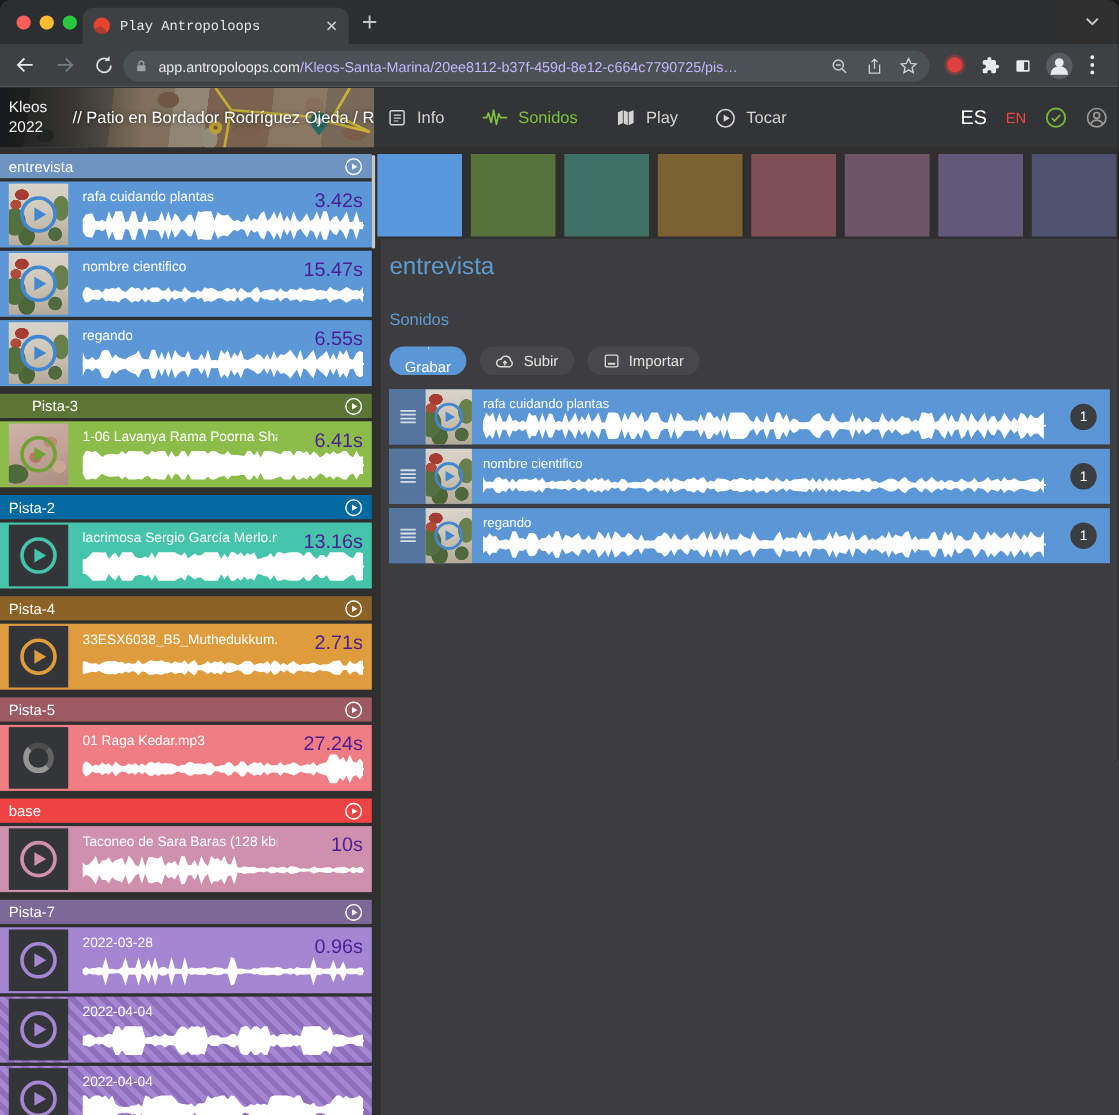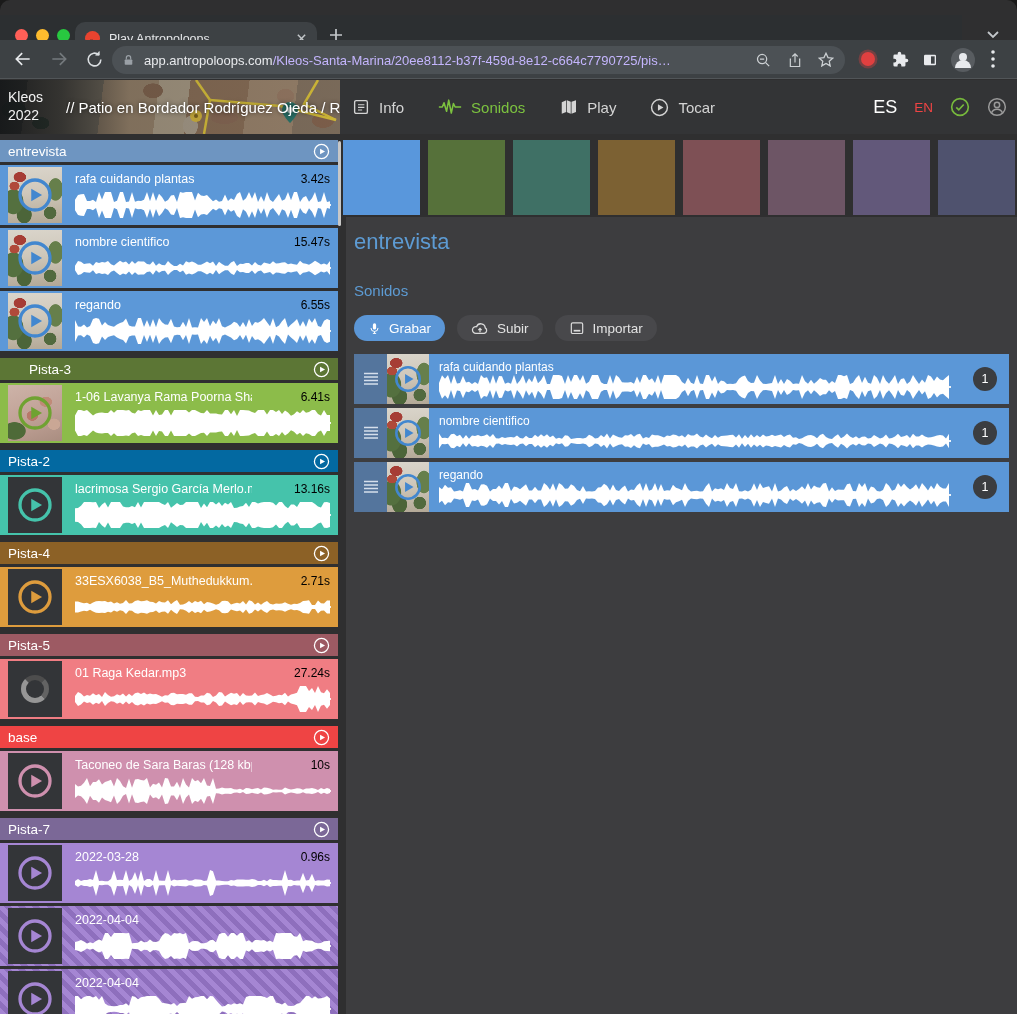--- a/index.html
+++ b/index.html
@@ -4,21 +4,21 @@
 <style>
   html,body{margin:0;padding:0;background:#1a1a1a;}
   *{box-sizing:border-box;}
   #win{position:relative;width:1017px;height:1014px;overflow:hidden;
        font-family:"Liberation Sans","DejaVu Sans",sans-serif;
        background:#2f2f30;border-radius:10px 10px 0 0;}
   .abs{position:absolute;}
   svg{display:block;}
 
   
-  #titlebar{left:0;top:15px;width:962px;height:40px;background:#2c2f31;}
+  #titlebar{left:0;top:0;width:962px;height:40px;background:#2c2f31;font-family:Liberation Mono, monospace;}
   .tl{width:13px;height:13px;border-radius:50%;top:14px;}
   #tab{left:75px;top:7px;width:242px;height:33px;background:#3d4144;
        border-radius:10px 10px 0 0;display:flex;align-items:center;padding:0 10px;}
   #tab-favicon{width:15px;height:15px;border-radius:50%;
        background:conic-gradient(from 140deg,#b03a2c 0 110deg,#e8432f 110deg 360deg);flex:0 0 auto;}
   #tab-title{color:#e4e6e8;font-size:12.5px;margin-left:9px;flex:1;white-space:nowrap;overflow:hidden;}
   #toolbar{left:0;top:40px;width:1017px;height:39px;background:#3d4144;border-bottom:1px solid #515558;
        display:flex;align-items:center;}
   #urlbar{left:112px;top:46px;width:733px;height:28px;border-radius:14px;background:#4c5155;
        display:flex;align-items:center;padding:0 10px;color:#e8eaed;font-size:13px;}
@@ -58,21 +58,21 @@
   
   #sidebar{left:0;top:140px;width:338px;}
   .track{margin-bottom:7px;}
   .track-header{height:22px;display:flex;align-items:center;padding:0 8px;color:#fff;font-size:13.5px;}
   .track-header .spacer{flex:1;}
   .th-play{width:17px;height:17px;color:#fff;}
   .sound{position:relative;height:60px;margin-top:3px;}
   .sound .thumb{position:absolute;left:8px;top:2px;width:54px;height:56px;}
   .sound .s-title{position:absolute;left:75px;top:7px;right:86px;color:#fff;font-size:12.5px;
         white-space:nowrap;overflow:hidden;}
-  .sound .s-dur{position:absolute;right:8px;top:7px;color:#000000;font-size:12px;}
+  .sound .s-dur{position:absolute;right:8px;top:7px;color:#4c1d95;font-size:18px;}
   .sound svg.wave{position:absolute;left:75px;top:26px;}
   .thumb{overflow:hidden;}
   .thumb.dark{background:#333538;}
   .thumb.photo-garden{background:
        radial-gradient(10px 8px at 22% 18%,#a63d35 60%,transparent 65%),
        radial-gradient(8px 7px at 12% 34%,#b04a3a 60%,transparent 65%),
        radial-gradient(16px 20px at 10% 62%,#54703f 60%,transparent 65%),
        radial-gradient(12px 14px at 30% 85%,#4c6539 60%,transparent 65%),
        radial-gradient(12px 18px at 88% 40%,#667f4b 60%,transparent 65%),
        radial-gradient(10px 10px at 78% 82%,#51693e 60%,transparent 65%),
@@ -93,21 +93,21 @@
   #sb-scroll{left:338px;top:141px;width:3px;height:85px;border-radius:2px;background:#d8d8d8;opacity:.9;}
 
   
   #panel{left:346px;top:217px;width:671px;height:797px;background:#3d3d3f;padding:0 8px;}
   #panel-title{margin-top:12px;color:#5d9bd3;font-size:22px;}
   .pill{display:inline-flex;align-items:center;gap:8px;border-radius:14px;background:#48484b;
         color:#e2e2e2;font-size:13.5px;padding:0 14px;height:26px;border:none;cursor:default;}
   #edit-btn{margin-top:16px;}
   #section-label{margin-top:27px;color:#5d9bd3;font-size:15px;}
   #actions{margin-top:16px;display:flex;gap:12px;}
-  .pill.primary{background:#5b96d6;color:#fff;}
+  .pill.primary{background:#5b96d6;color:#fff;flex-direction:column;}
   #panel-rows{margin-top:13px;}
   .prow{position:relative;height:50px;margin-bottom:4px;}
   .prow .handle{position:absolute;left:0;top:0;width:33px;height:50px;background:#54759d;
         display:flex;align-items:center;justify-content:center;color:#d5dfec;}
   .prow .thumb{position:absolute;left:33px;top:0;width:42px;height:50px;}
   .prow .p-title{position:absolute;left:85px;top:6px;right:60px;color:#fff;font-size:12px;white-space:nowrap;overflow:hidden;}
   .prow svg.wave{position:absolute;left:85px;top:20px;}
   .prow .badge{position:absolute;right:12px;top:13px;width:24px;height:24px;border-radius:50%;
         background:#3b3d40;color:#fff;font-size:12.5px;display:flex;align-items:center;justify-content:center;}
 </style>

